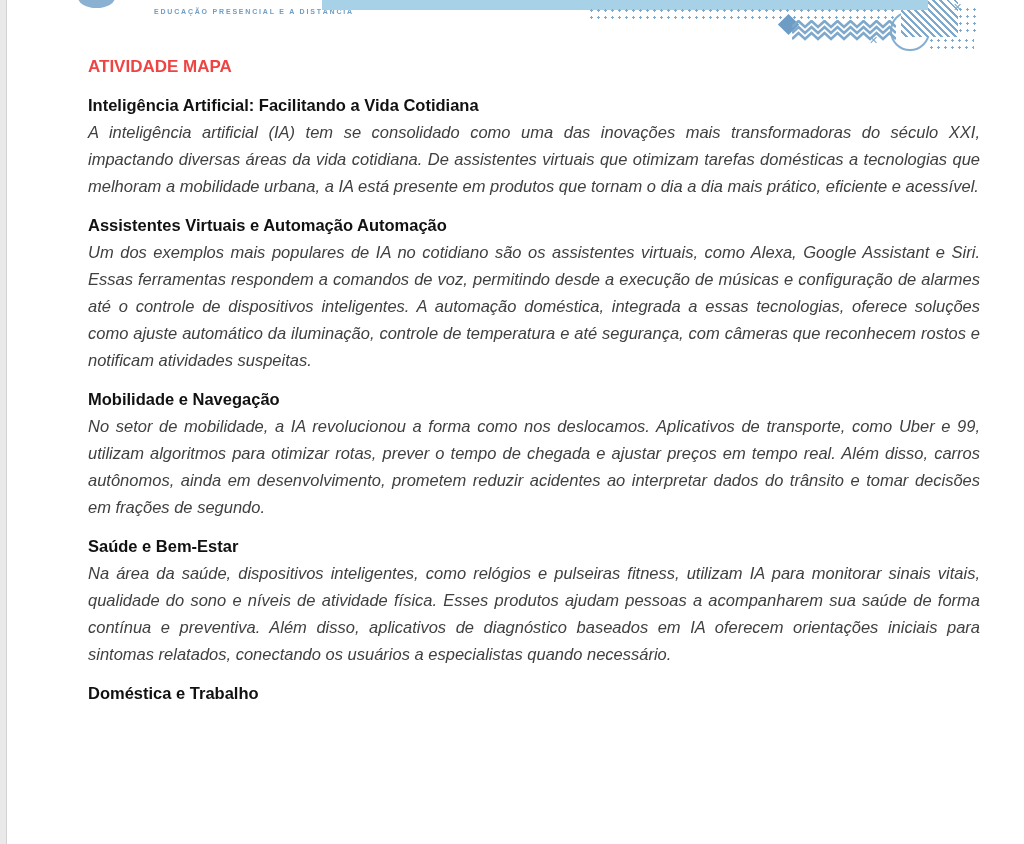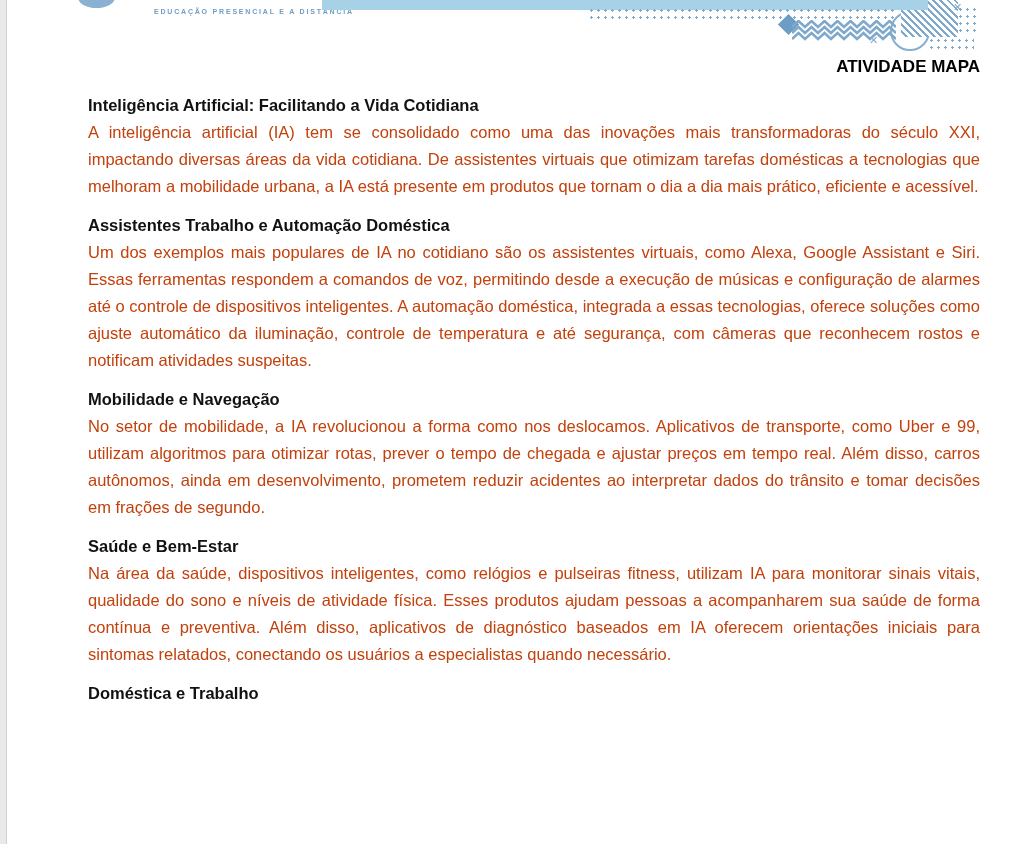--- a/index.html
+++ b/index.html
@@ -54,32 +54,32 @@
     position:absolute;color:#7fa9cc;font-weight:bold;font-size:11px;
     z-index:5;line-height:1;
   }
   .xmark-1{left:953px;top:2px;}
   .xmark-2{left:869px;top:35px;}
   
   .content{
     position:absolute;left:88px;top:0;width:892px;
   }
   .doc-title{
-    margin-top:57px;text-align:right;
-    font-size:17px;font-weight:bold;color:#000000;
+    margin-top:57px;text-align:left;
+    font-size:17px;font-weight:bold;color:#ef4444;
     line-height:20px;
   }
   .section-heading{
     font-size:16.5px;font-weight:bold;color:#111;
     line-height:27px;margin-top:12px;
   }
   .section-heading.first{margin-top:15px;}
   .section-body{
     margin:0;font-size:16.5px;line-height:27px;
-    text-align:justify;color:#c2410c;
+    text-align:justify;color:#404040;font-style:italic;
   }
   .section-body.justify-last{text-align-last:justify;}
 </style>
 </head>
 <body>
 
 <div class="gutter"></div>
 
 <div class="logo-arc"></div>
 <div class="logo-tagline">EDUCAÇÃO PRESENCIAL E A DISTÂNCIA</div>
@@ -102,21 +102,21 @@
 </div>
 <div class="xmark xmark-1">✕</div>
 <div class="xmark xmark-2">✕</div>
 
 <div class="content">
   <div class="doc-title">ATIVIDADE MAPA</div>
 
   <div class="section-heading first">Inteligência Artificial: Facilitando a Vida Cotidiana</div>
   <p class="section-body">A inteligência artificial (IA) tem se consolidado como uma das inovações mais transformadoras do século XXI, impactando diversas áreas da vida cotidiana. De assistentes virtuais que otimizam tarefas domésticas a tecnologias que melhoram a mobilidade urbana, a IA está presente em produtos que tornam o dia a dia mais prático, eficiente e acessível.</p>
 
-  <div class="section-heading">Assistentes Trabalho e Automação Doméstica</div>
+  <div class="section-heading">Assistentes Virtuais e Automação Automação</div>
   <p class="section-body">Um dos exemplos mais populares de IA no cotidiano são os assistentes virtuais, como Alexa, Google Assistant e Siri. Essas ferramentas respondem a comandos de voz, permitindo desde a execução de músicas e configuração de alarmes até o controle de dispositivos inteligentes. A automação doméstica, integrada a essas tecnologias, oferece soluções como ajuste automático da iluminação, controle de temperatura e até segurança, com câmeras que reconhecem rostos e notificam atividades suspeitas.</p>
 
   <div class="section-heading">Mobilidade e Navegação</div>
   <p class="section-body">No setor de mobilidade, a IA revolucionou a forma como nos deslocamos. Aplicativos de transporte, como Uber e 99, utilizam algoritmos para otimizar rotas, prever o tempo de chegada e ajustar preços em tempo real. Além disso, carros autônomos, ainda em desenvolvimento, prometem reduzir acidentes ao interpretar dados do trânsito e tomar decisões em frações de segundo.</p>
 
   <div class="section-heading">Saúde e Bem-Estar</div>
   <p class="section-body">Na área da saúde, dispositivos inteligentes, como relógios e pulseiras fitness, utilizam IA para monitorar sinais vitais, qualidade do sono e níveis de atividade física. Esses produtos ajudam pessoas a acompanharem sua saúde de forma contínua e preventiva. Além disso, aplicativos de diagnóstico baseados em IA oferecem orientações iniciais para sintomas relatados, conectando os usuários a especialistas quando necessário.</p>
 
   <div class="section-heading">Doméstica e Trabalho</div>
 </div>

